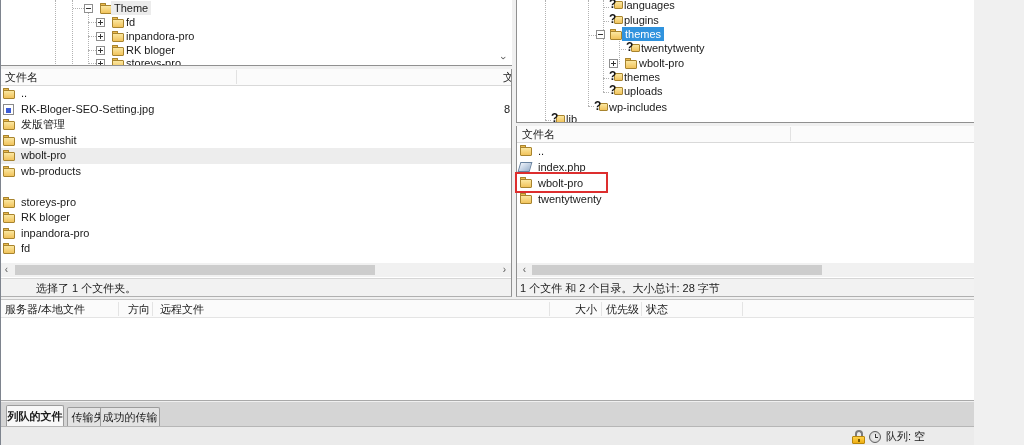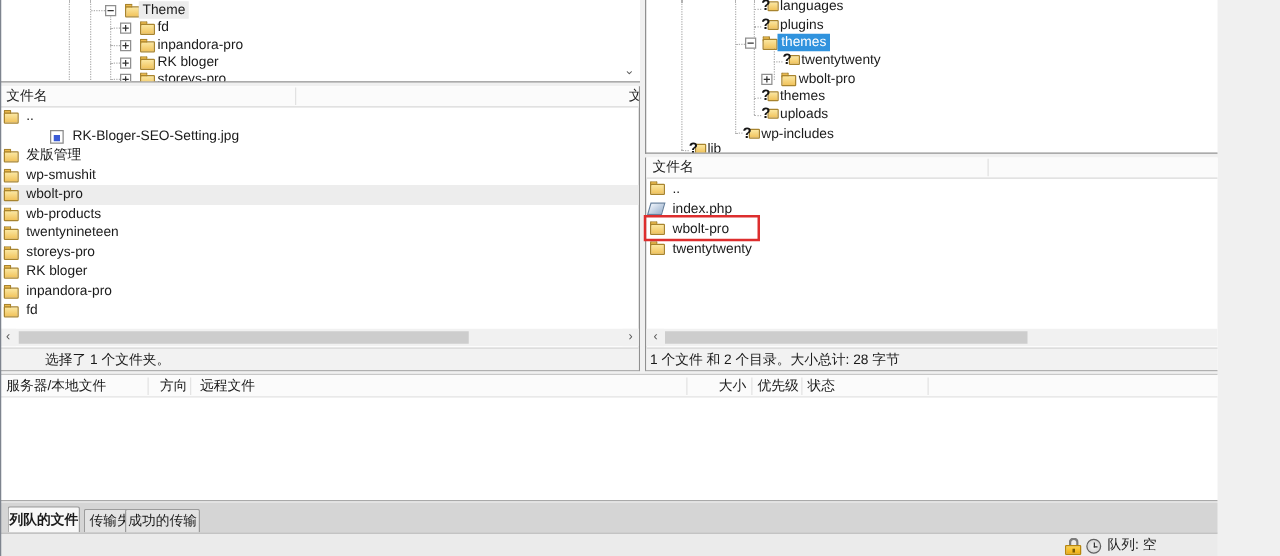--- a/index.html
+++ b/index.html
@@ -249,21 +249,21 @@
       <span class="htext" style="left:503px;">文件大小</span>
     </div>
 
     <div class="lrow" style="top:17px;">
       <span class="ficon lfold">
           <i class="tab"></i>
           <i class="body"></i>
         </span>
       <span class="rname">..</span>
     </div>
-    <div class="lrow" style="top:32.5px;margin-left:37px;">
+    <div class="lrow" style="top:32.5px;">
       <span class="imgicon"></span>
       <span class="rname">RK-Bloger-SEO-Setting.jpg</span>
       <span style="position:absolute; left:504px;">8</span>
     </div>
     <div class="lrow" style="top:48px;text-align:right;">
       <span class="ficon lfold">
           <i class="tab"></i>
           <i class="body"></i>
         </span>
       <span class="rname">发版管理</span>
@@ -281,27 +281,20 @@
           <i class="body"></i>
         </span>
       <span class="rname">wbolt-pro</span>
     </div>
     <div class="lrow" style="top:94.5px;">
       <span class="ficon lfold">
           <i class="tab"></i>
           <i class="body"></i>
         </span>
       <span class="rname">wb-products</span>
-    </div>
-    <div class="lrow" style="top:110px;">
-      <span class="ficon lfold">
-          <i class="tab"></i>
-          <i class="body"></i>
-        </span>
-      <span class="rname">twentynineteen</span>
     </div>
     <div class="lrow" style="top:125.5px;">
       <span class="ficon lfold">
           <i class="tab"></i>
           <i class="body"></i>
         </span>
       <span class="rname">storeys-pro</span>
     </div>
     <div class="lrow" style="top:141px;">
       <span class="ficon lfold">

